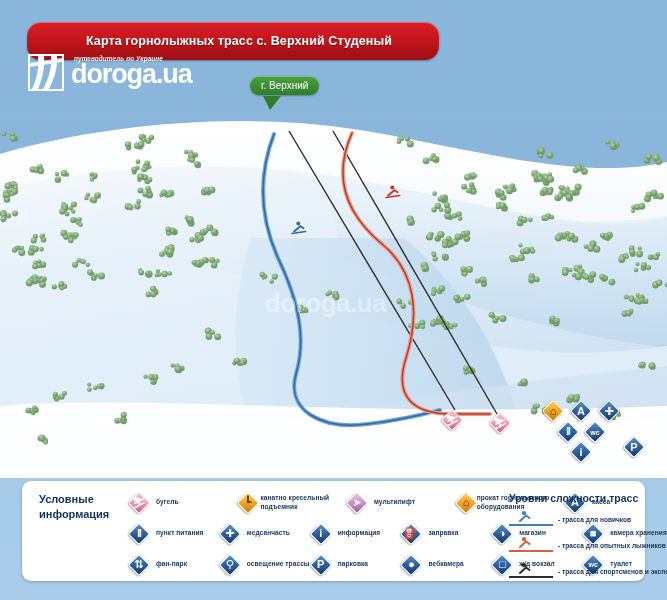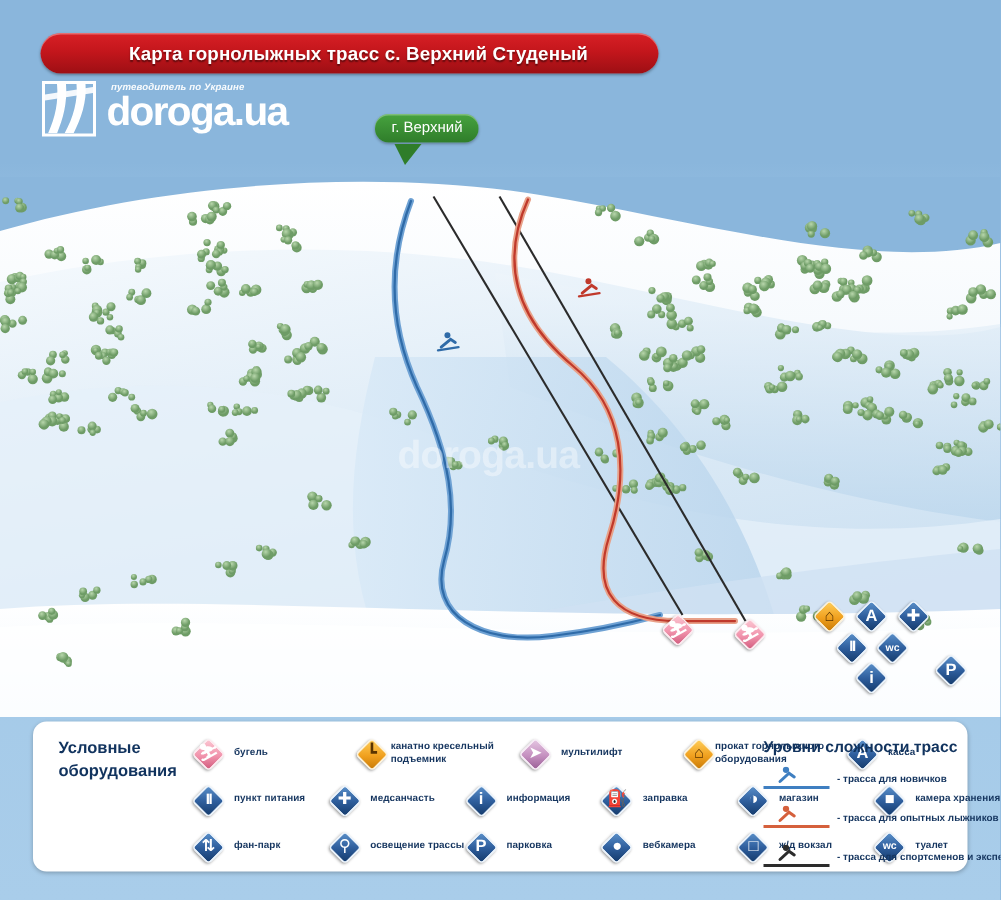--- a/index.html
+++ b/index.html
@@ -7,21 +7,21 @@
     width:667px;height:600px;overflow:hidden;
     font-family:"Liberation Sans","DejaVu Sans",sans-serif;
     background:#8cb7dd;
     position:relative;
   }
   #root{position:absolute;inset:0;
     background:linear-gradient(180deg,#8ab6dc 0%,#8ab6dc 18%,#9ec6e6 30%,#a9cdea 100%);}
 
   
   .title-pill{
-    position:absolute;left:27px;top:22px;width:400px;height:27px;
+    position:absolute;left:27px;top:22px;width:400px;height:38px;
     border-radius:14px;
     background:linear-gradient(180deg,#d82026 0%,#c4161c 45%,#9d0f14 100%);
     box-shadow:0 1px 2px rgba(0,0,0,.35), inset 0 1px 0 rgba(255,255,255,.35);
     display:flex;align-items:center;justify-content:center;
     color:#fff;font-size:12.5px;font-weight:bold;letter-spacing:.1px;
     text-shadow:0 1px 1px rgba(0,0,0,.45);
     padding-left:12px;
   }
   .logo{position:absolute;left:28px;top:54px;display:flex;align-items:flex-start;}
   .logo-mark{
@@ -1125,21 +1125,21 @@
         <div class="dia blue"></div>
         <div class="gl">i</div>
       </div>
       <div class="marker blue" style="position: absolute; left: 623px; top: 436px;">
         <div class="dia blue"></div>
         <div class="gl">P</div>
       </div>
     </div>
 
   <div class="legend">
-    <div class="legend-title">Условные оборудования</div>
+    <div class="legend-title">Условные информация</div>
     <div class="lgrid" id="legend-grid" style="width: 545px;">
         <div class="lrow">
           <div class="lcell">
             <div class="marker pink" style="position: relative;">
               <div class="dia pink"></div>
               <div class="gl">⛷</div>
             </div>
             <div class="lb">бугель</div>
           </div>
           <div class="lcell">

